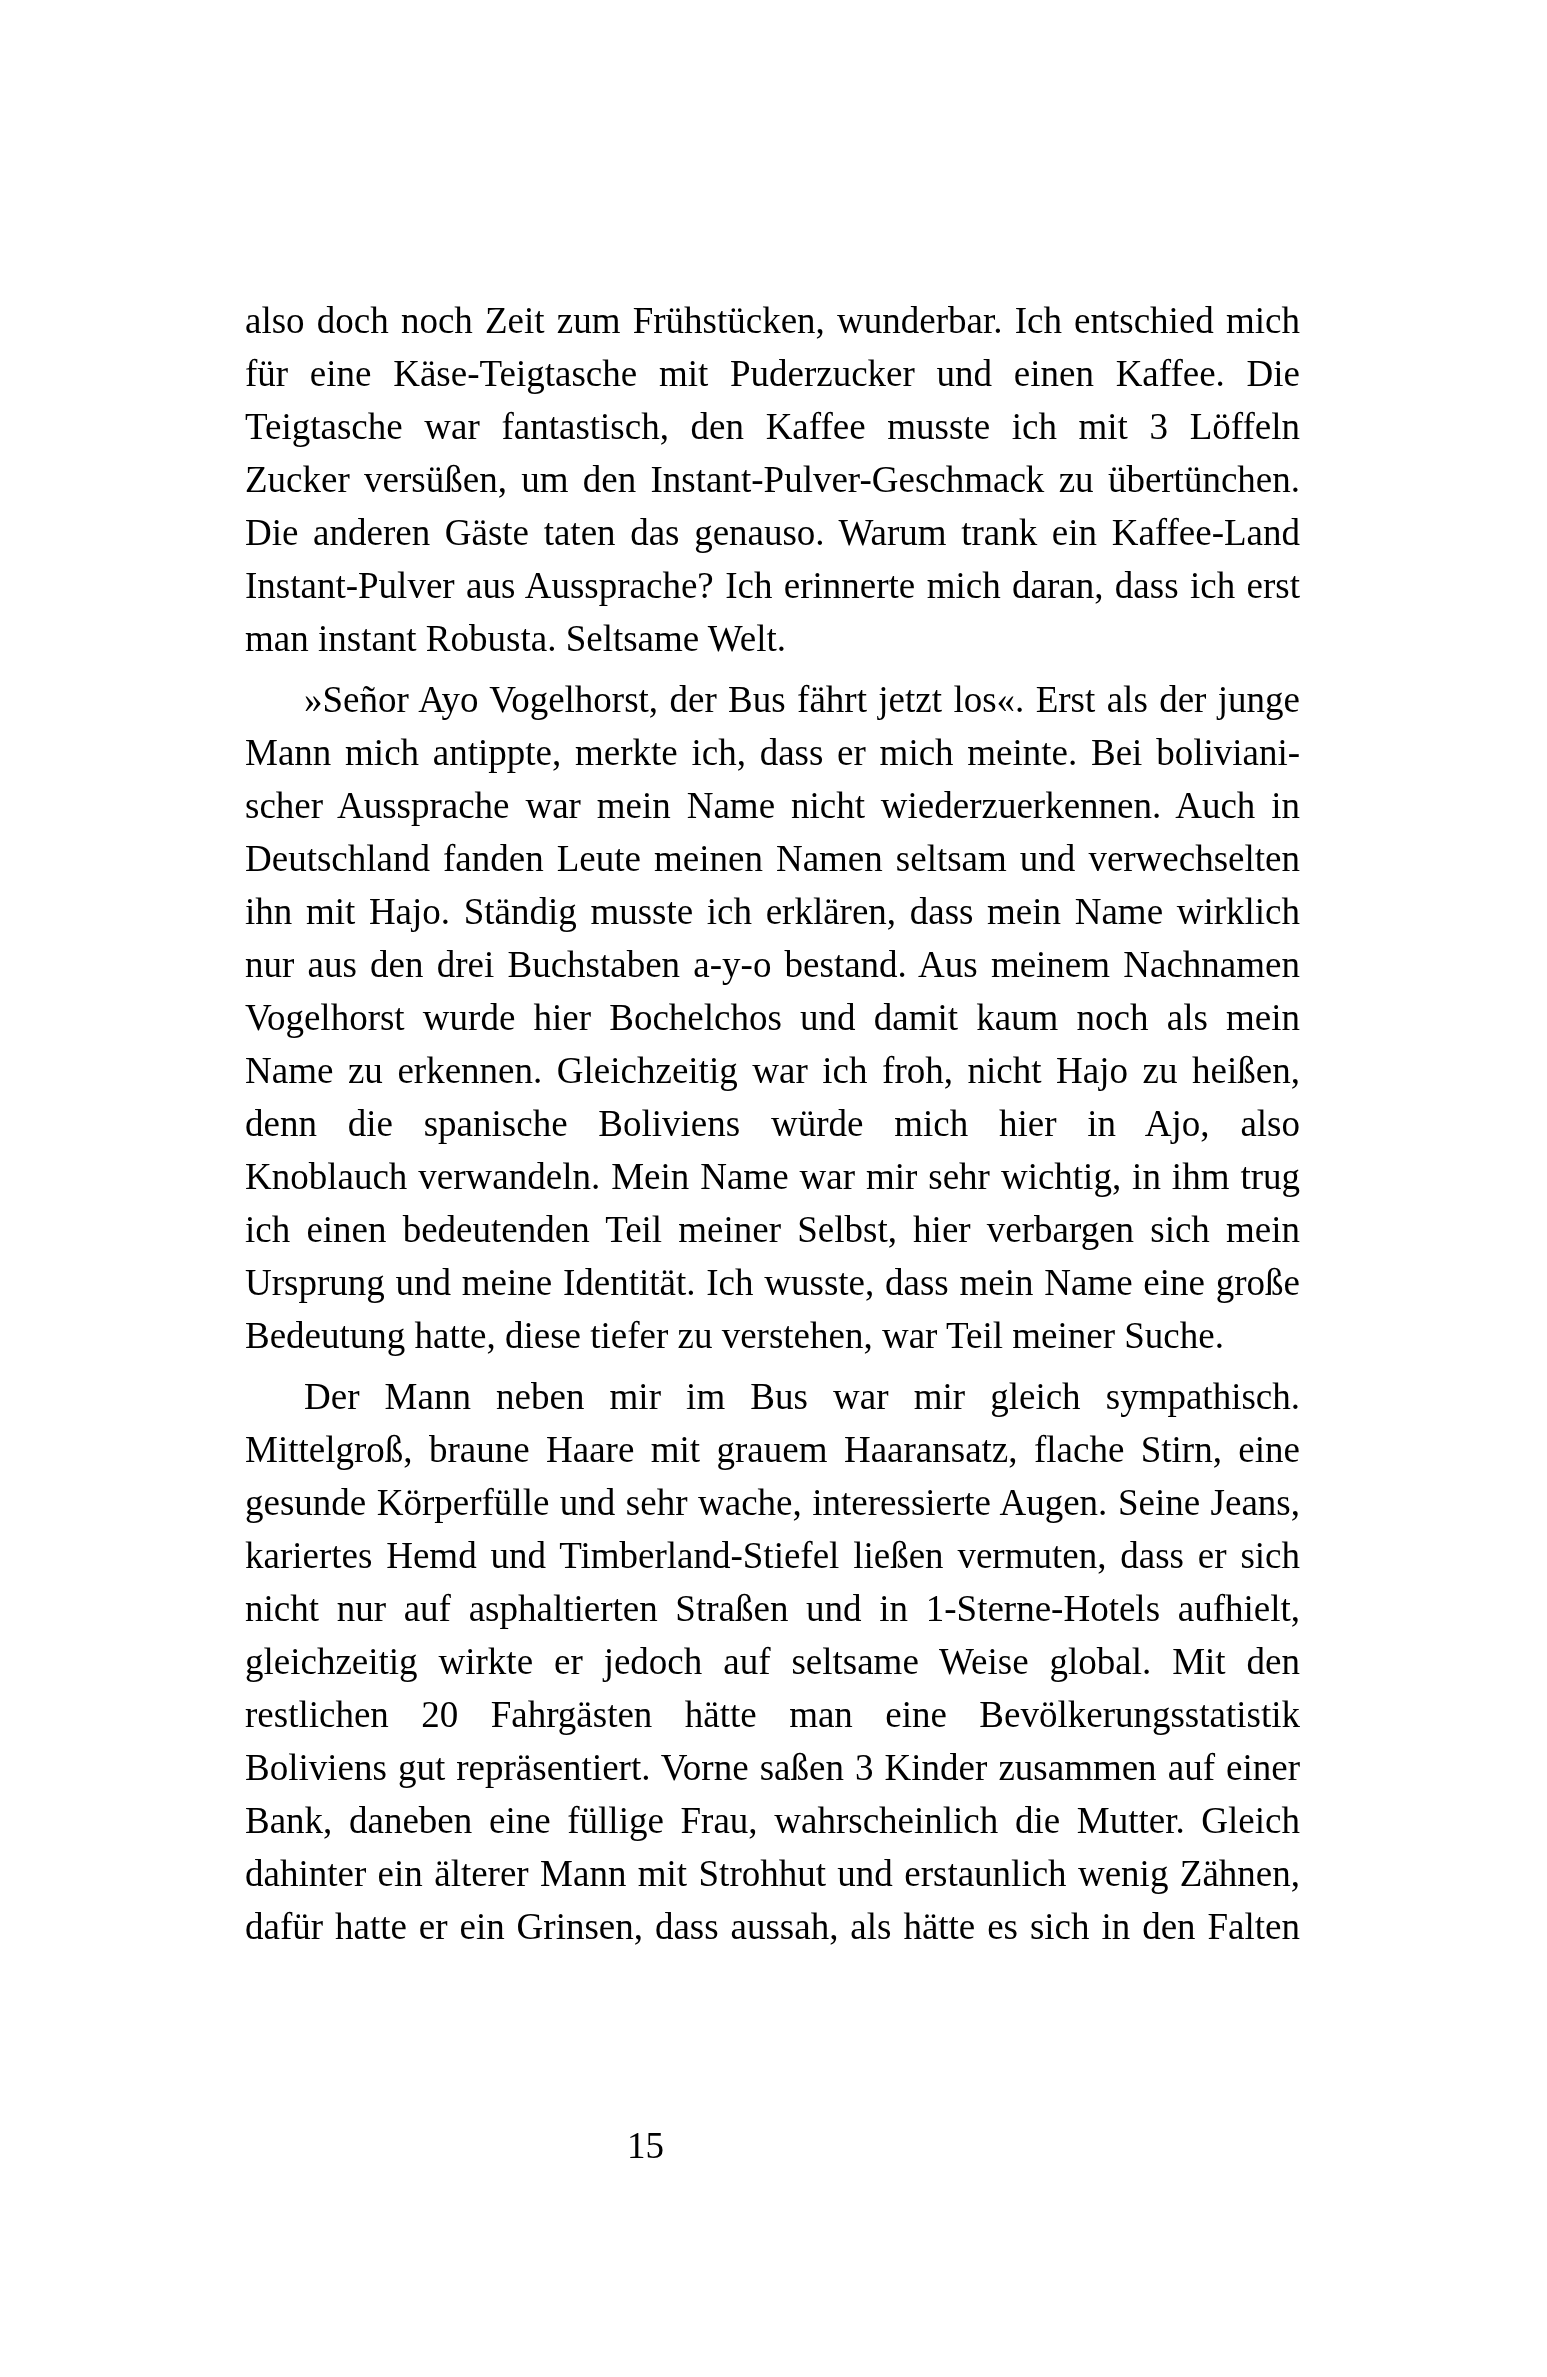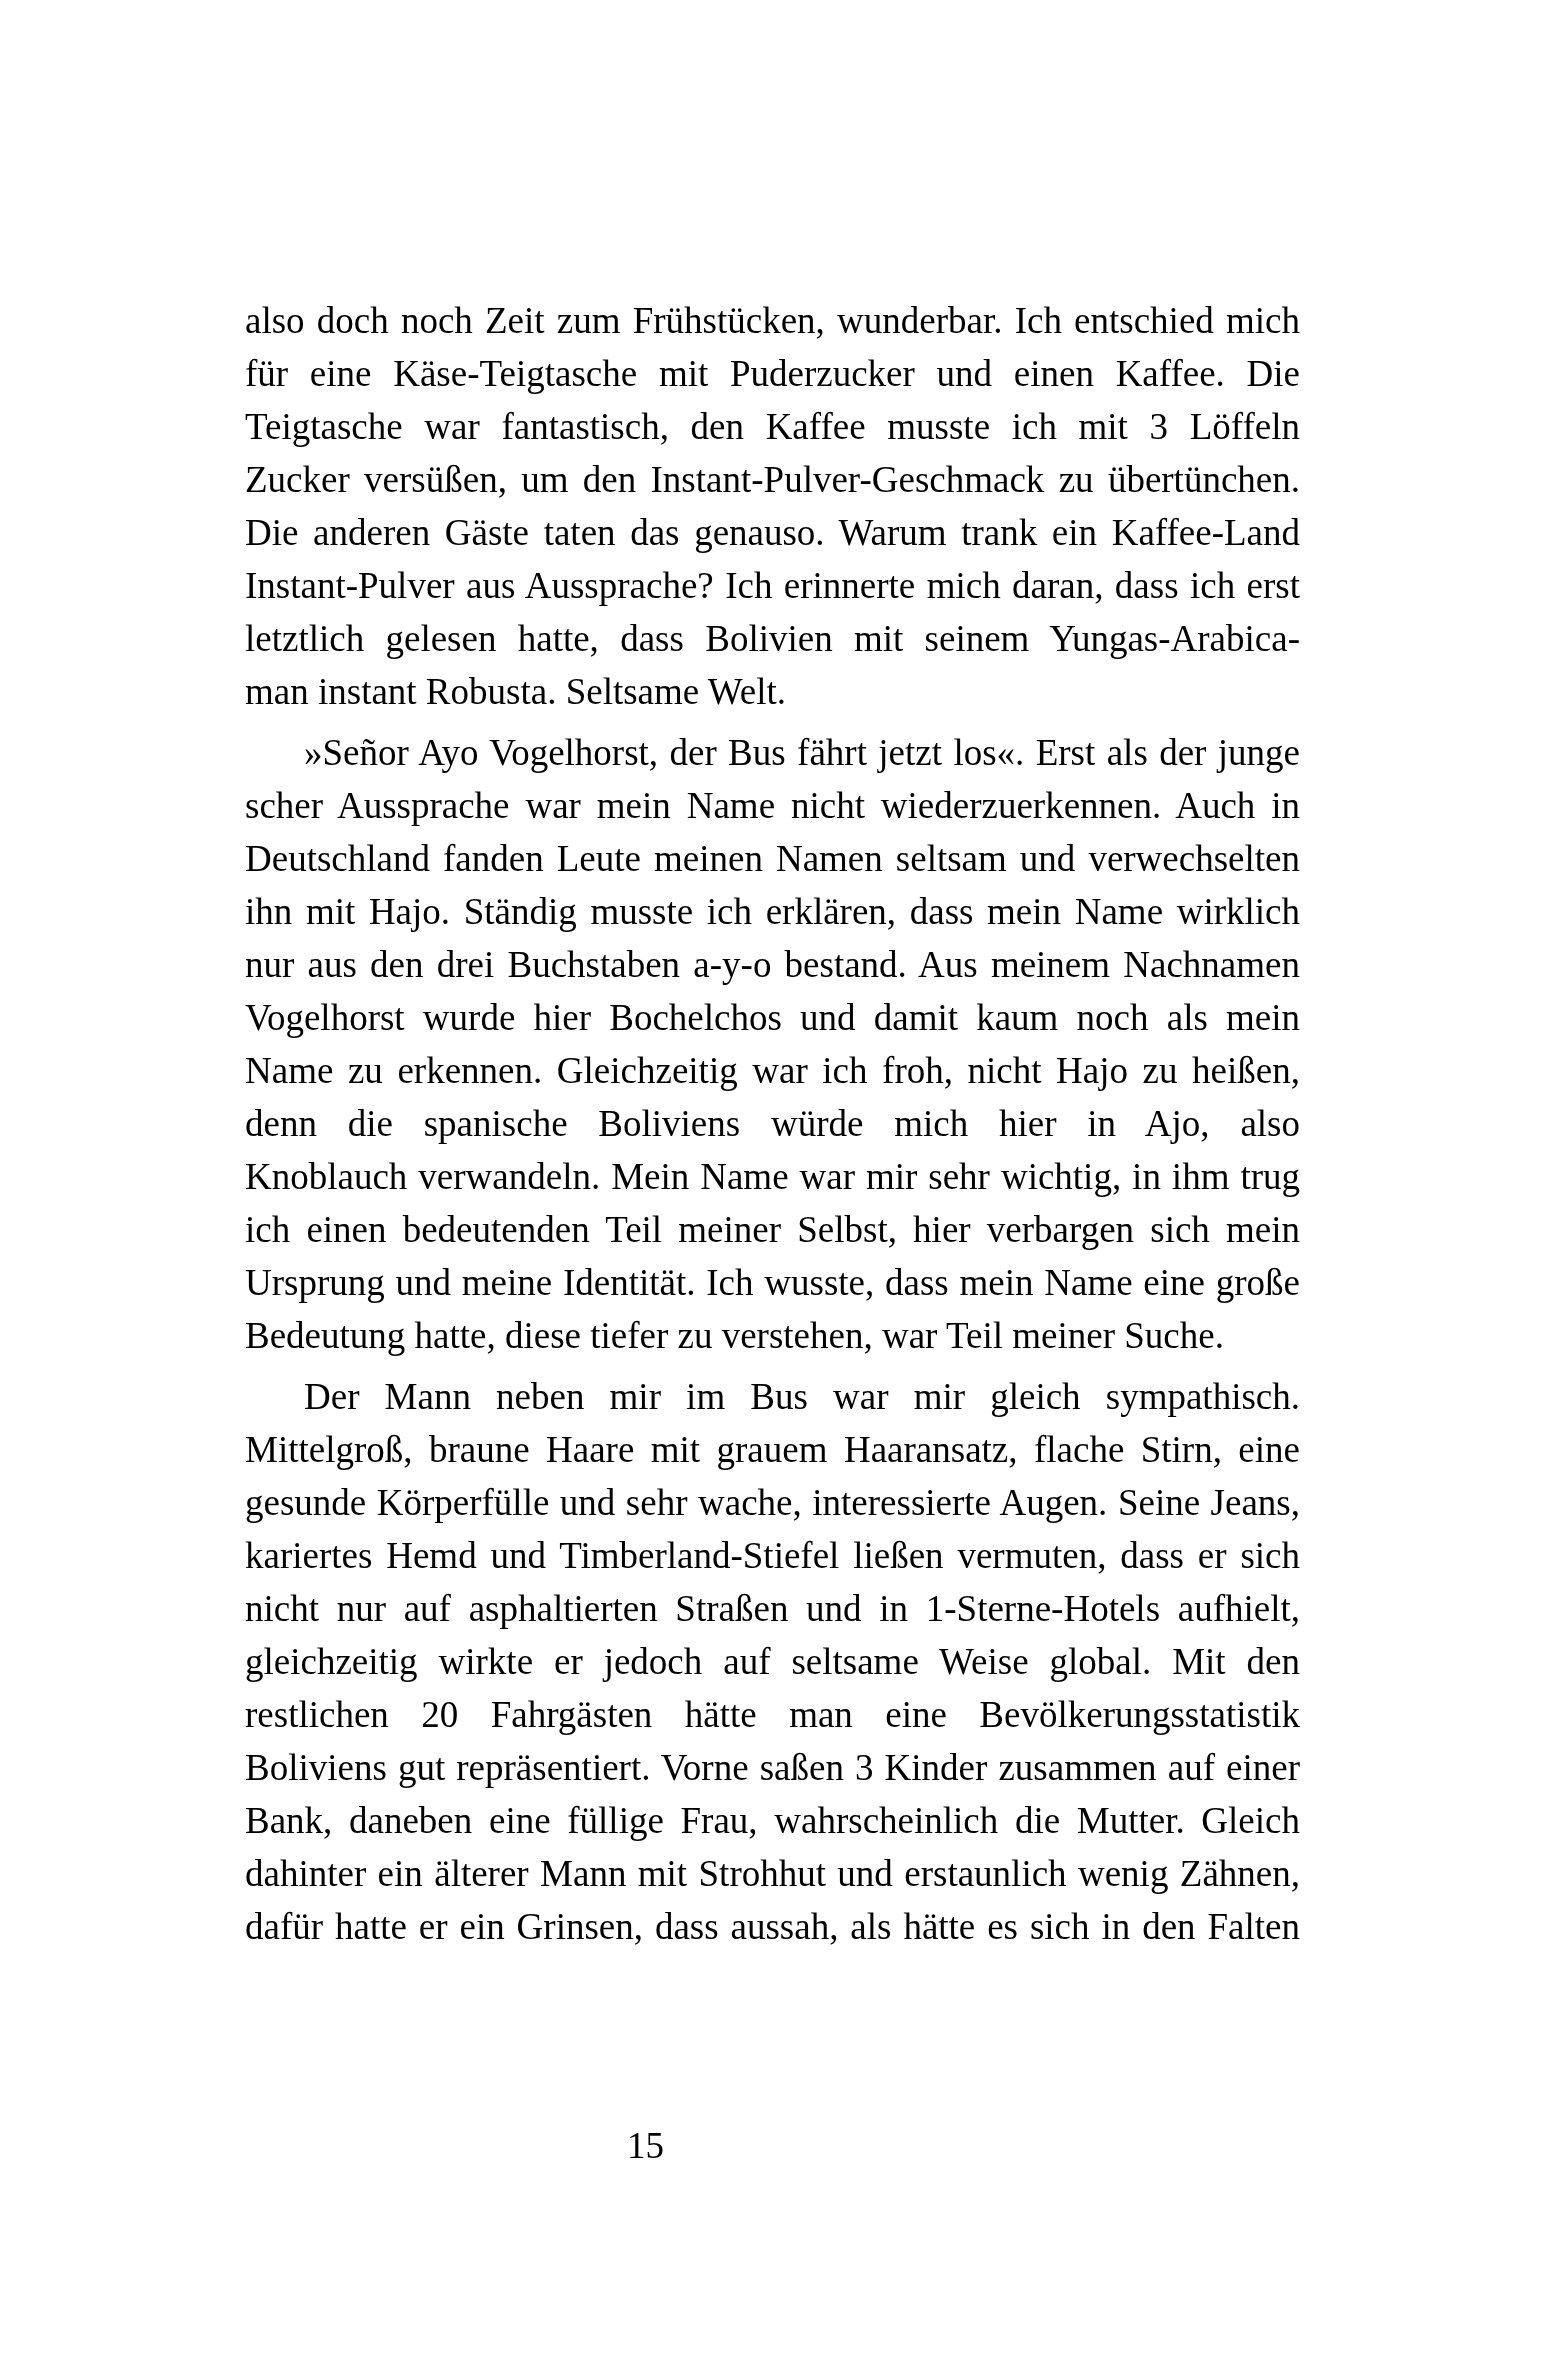--- a/index.html
+++ b/index.html
@@ -59,25 +59,25 @@
 
 <div class="page">
   <div class="text-block" id="text-block">
       <div class="para">
         <div class="line justified"><span>also doch noch Zeit zum Frühstücken, wunderbar. Ich entschied mich</span></div>
         <div class="line justified"><span>für eine Käse-Teigtasche mit Puderzucker und einen Kaffee. Die</span></div>
         <div class="line justified"><span>Teigtasche war fantastisch, den Kaffee musste ich mit 3 Löffeln</span></div>
         <div class="line justified"><span>Zucker versüßen, um den Instant-Pulver-Geschmack zu übertünchen.</span></div>
         <div class="line justified"><span>Die anderen Gäste taten das genauso. Warum trank ein Kaffee-Land</span></div>
         <div class="line justified"><span>Instant-Pulver aus Aussprache? Ich erinnerte mich daran, dass ich erst</span></div>
-        <div class="line justified"><span>letztlich gelesen hatte, dass Bolivien mit seinem Yungas-Arabica-</span></div>
         <div class="line"><span>man instant Robusta. Seltsame Welt.</span></div>
       </div>
       <div class="para">
         <div class="line justified indent"><span>»Señor Ayo Vogelhorst, der Bus fährt jetzt los«. Erst als der junge</span></div>
+        <div class="line justified"><span>Mann mich antippte, merkte ich, dass er mich meinte. Bei boliviani-</span></div>
         <div class="line justified"><span>scher Aussprache war mein Name nicht wiederzuerkennen. Auch in</span></div>
         <div class="line justified"><span>Deutschland fanden Leute meinen Namen seltsam und verwechselten</span></div>
         <div class="line justified"><span>ihn mit Hajo. Ständig musste ich erklären, dass mein Name wirklich</span></div>
         <div class="line justified"><span>nur aus den drei Buchstaben a-y-o bestand. Aus meinem Nachnamen</span></div>
         <div class="line justified"><span class="seg-italic">Vogelhorst</span><span> wurde hier </span><span class="seg-italic">Bochelchos</span><span> und damit kaum noch als mein</span></div>
         <div class="line justified"><span>Name zu erkennen. Gleichzeitig war ich froh, nicht Hajo zu heißen,</span></div>
         <div class="line justified"><span>denn die spanische Boliviens würde mich hier in </span><span class="seg-italic">Ajo</span><span>, also</span></div>
         <div class="line justified"><span class="seg-italic">Knoblauch</span><span> verwandeln. Mein Name war mir sehr wichtig, in ihm trug</span></div>
         <div class="line justified"><span>ich einen bedeutenden Teil meiner Selbst, hier verbargen sich mein</span></div>
         <div class="line justified"><span>Ursprung und meine Identität. Ich wusste, dass mein Name eine große</span></div>

